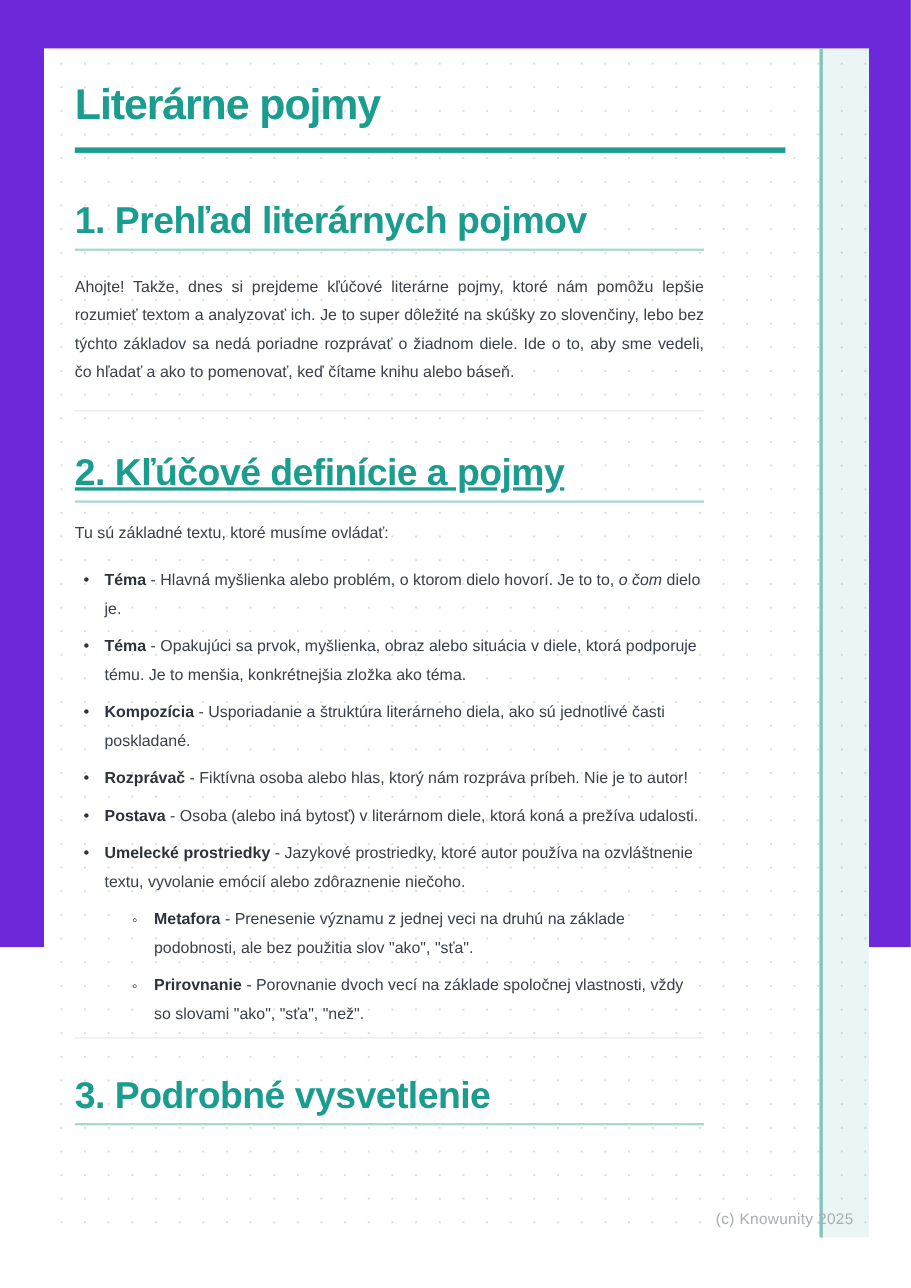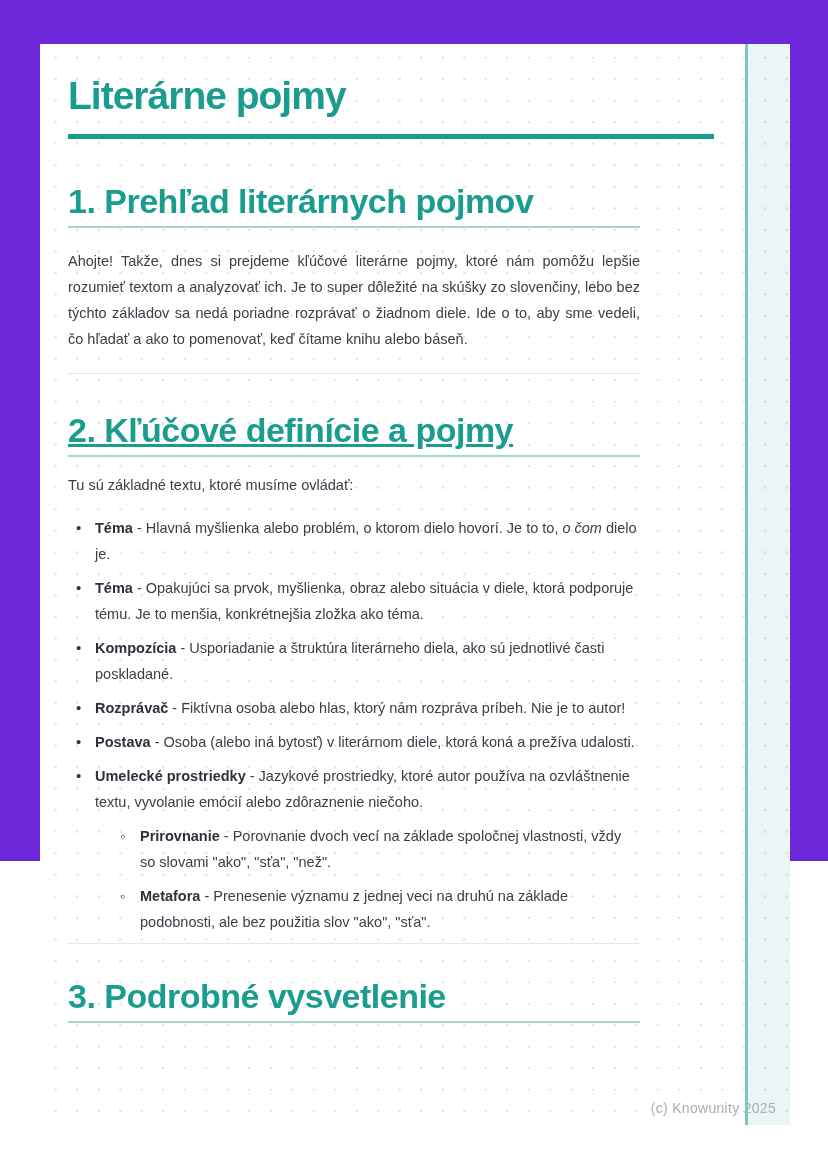--- a/index.html
+++ b/index.html
@@ -113,22 +113,22 @@
           <li><span class="term">Téma</span><span> - Opakujúci sa prvok, myšlienka, obraz alebo situácia v diele, ktorá podporuje tému. Je to menšia, konkrétnejšia zložka ako téma.</span></li>
 
           <li><span class="term">Kompozícia</span><span> - Usporiadanie a štruktúra literárneho diela, ako sú jednotlivé časti poskladané.</span></li>
 
           <li><span class="term">Rozprávač</span><span> - Fiktívna osoba alebo hlas, ktorý nám rozpráva príbeh. Nie je to autor!</span></li>
 
           <li><span class="term">Postava</span><span> - Osoba (alebo iná bytosť) v literárnom diele, ktorá koná a prežíva udalosti.</span></li>
 
           <li><span class="term">Umelecké prostriedky</span><span> - Jazykové prostriedky, ktoré autor používa na ozvláštnenie textu, vyvolanie emócií alebo zdôraznenie niečoho.</span>
             <ul class="subs">
+              <li><span class="term">Metafora</span><span> - Prenesenie významu z jednej veci na druhú na základe podobnosti, ale bez použitia slov "ako", "sťa".</span></li>
               <li><span class="term">Prirovnanie</span><span> - Porovnanie dvoch vecí na základe spoločnej vlastnosti, vždy so slovami "ako", "sťa", "než".</span></li>
-              <li><span class="term">Metafora</span><span> - Prenesenie významu z jednej veci na druhú na základe podobnosti, ale bez použitia slov "ako", "sťa".</span></li>
             </ul>
           </li>
         </ul>
       </section>
 
       <hr class="divider d2">
 
       <section class="sec3">
         <h2 class="sec-heading">3. Podrobné vysvetlenie</h2>
       </section>

